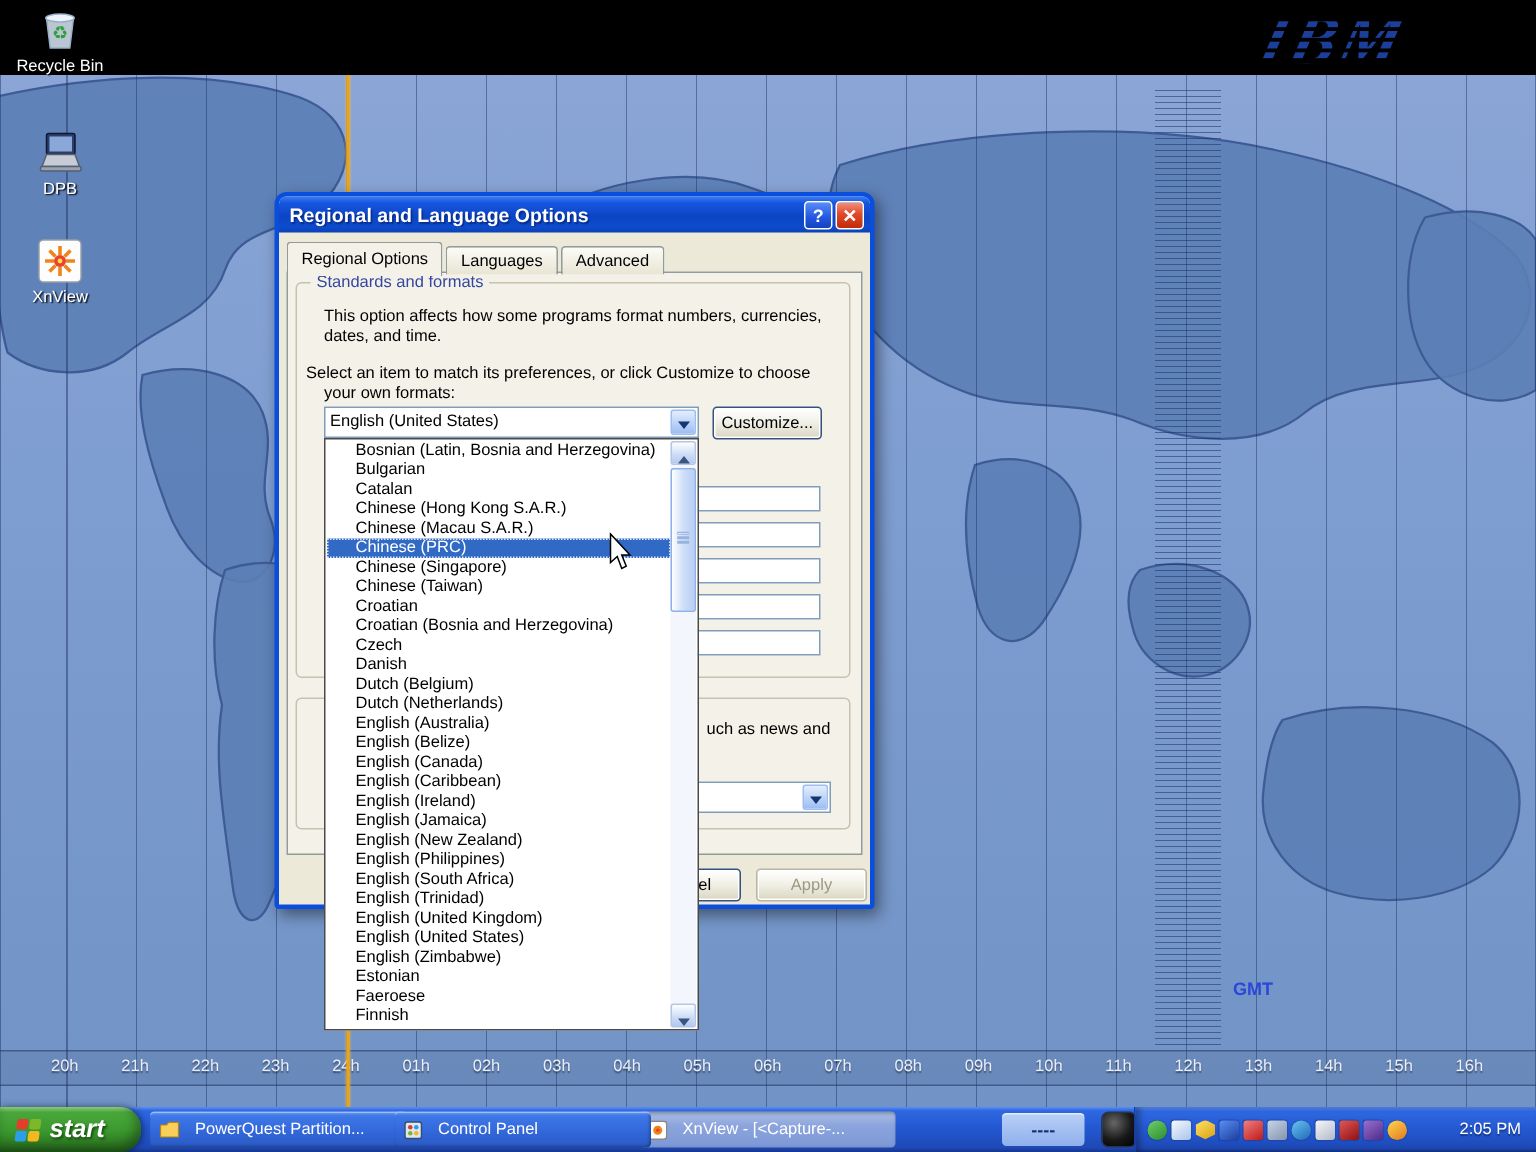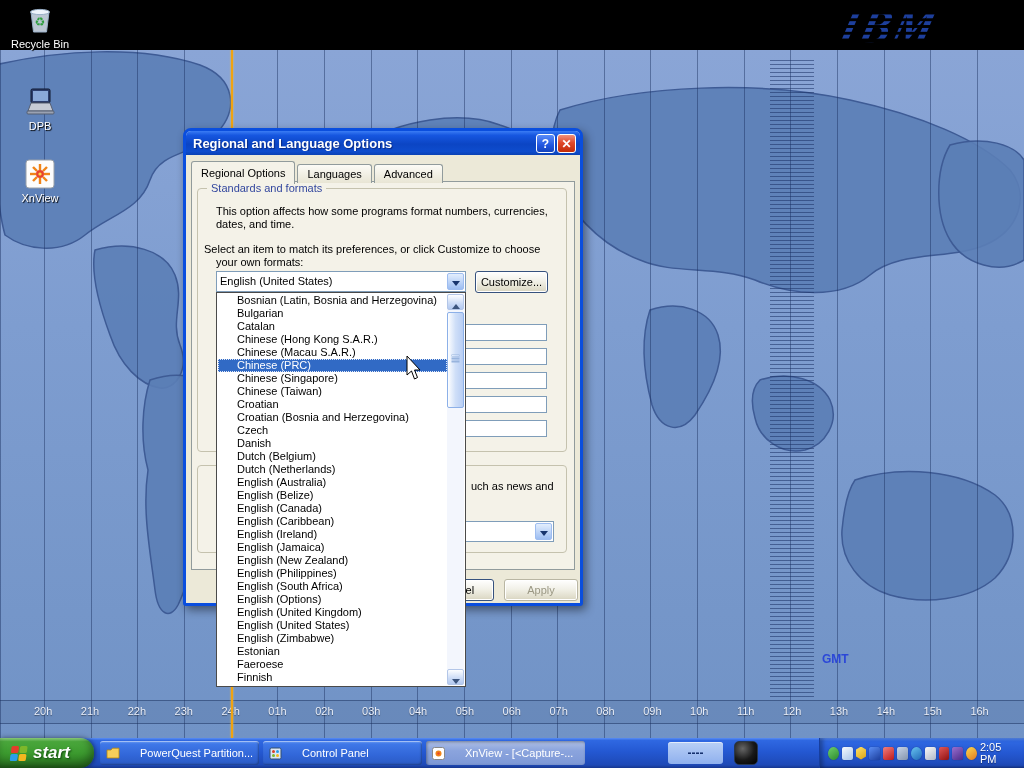--- a/index.html
+++ b/index.html
@@ -113,36 +113,36 @@
   .cursor { position:absolute; left:405px; top:355px; z-index:60; }
 
   
   .taskbar { position:absolute; left:0; bottom:0; width:1024px; height:30px; z-index:50;
     background:linear-gradient(180deg,#5a8ef5 0%, #2f68e2 8%, #2458d2 45%, #1e49b6 90%, #16368e 100%); }
   .start-btn { position:absolute; left:0; top:0; height:30px; width:94px; border-radius:0 14px 14px 0;
     background:linear-gradient(180deg,#8fd27f 0%, #4aa73c 12%, #3c9a2f 50%, #2e7d23 88%, #256a1c 100%);
     box-shadow:inset -3px -4px 8px rgba(0,0,0,.35), 1px 0 5px rgba(0,0,0,.5);
     display:flex; align-items:center; gap:5px; padding-left:9px; cursor:pointer;
     color:#fff; font-style:italic; font-weight:bold; font-size:17px; text-shadow:1px 1px 2px #12470e; }
-  .task { position:absolute; top:3px; height:24px; width:159px; border-radius:3px; cursor:pointer;
+  .task { position:absolute; top:3px; height:24px; width:171px; border-radius:3px; cursor:pointer;
     background:linear-gradient(180deg,#6f9ef3 0%, #3f78e8 12%, #3166d8 60%, #2b5ac4 100%);
     box-shadow:inset 0 1px 0 rgba(255,255,255,.4), inset -1px -1px 2px rgba(0,0,0,.3);
-    display:flex; align-items:center; gap:20px; padding:0 6px; color:#fff; font-size:11px; }
+    display:flex; align-items:center; gap:10px; padding:0 6px; color:#fff; font-size:11px; }
   .task span { white-space:nowrap; overflow:hidden; }
   .task.pressed { background:linear-gradient(180deg,#aebfe4 0%, #8ba4dd 40%, #7d98d6 100%);
     box-shadow:inset 1px 1px 3px rgba(0,0,0,.35); color:#fff; }
   .tk1 { left:100px; } .tk2 { left:263px; } .tk3 { left:426px; }
   .tb-dashes { position:absolute; left:668px; top:4px; width:55px; height:22px; border-radius:3px;
     background:linear-gradient(180deg,#b9d0f6,#8fb0ee); color:#16316e; font-weight:bold; font-size:12px;
     display:flex; align-items:center; justify-content:center; cursor:pointer;
     box-shadow:inset 0 1px 0 rgba(255,255,255,.6); }
   .tb-darkicon { position:absolute; left:734px; top:3px; width:24px; height:24px; border-radius:5px;
     background:radial-gradient(circle at 35% 30%, #666 0%, #181818 55%, #000 100%);
     border:1px solid #26364f; cursor:pointer; }
-  .tray { position:absolute; right:0; top:0; height:30px; width:205px;
+  .tray { position:absolute; right:0; top:0; height:30px; width:268px;
     background:linear-gradient(180deg,#5a8ef5 0%, #2f68e2 10%, #2458d2 50%, #1e49b6 92%, #16368e 100%);
     border-left:1px solid #173e9e; box-shadow:inset 3px 0 4px rgba(0,0,0,.3);
     display:flex; align-items:center; gap:3px; padding-left:8px; }
   .tray-ico { width:13px; height:13px; border-radius:2px; display:inline-block; cursor:pointer;
     box-shadow:0 0 1px rgba(0,0,0,.6); }
   .clock { margin-left:auto; padding-right:10px; color:#fff; font-size:11px; text-shadow:0 1px 1px rgba(0,0,0,.4); cursor:pointer; }
 </style>
 </head>
 <body>
 
@@ -304,21 +304,21 @@
       <div class="li">Dutch (Netherlands)</div>
       <div class="li">English (Australia)</div>
       <div class="li">English (Belize)</div>
       <div class="li">English (Canada)</div>
       <div class="li">English (Caribbean)</div>
       <div class="li">English (Ireland)</div>
       <div class="li">English (Jamaica)</div>
       <div class="li">English (New Zealand)</div>
       <div class="li">English (Philippines)</div>
       <div class="li">English (South Africa)</div>
-      <div class="li">English (Options)</div>
+      <div class="li">English (Trinidad)</div>
       <div class="li">English (United Kingdom)</div>
       <div class="li">English (United States)</div>
       <div class="li">English (Zimbabwe)</div>
       <div class="li">Estonian</div>
       <div class="li">Faeroese</div>
       <div class="li">Finnish</div>
     </div>
     <div class="sbar">
       <div class="sb-btn sb-up"></div>
       <div class="sb-thumb"></div>

